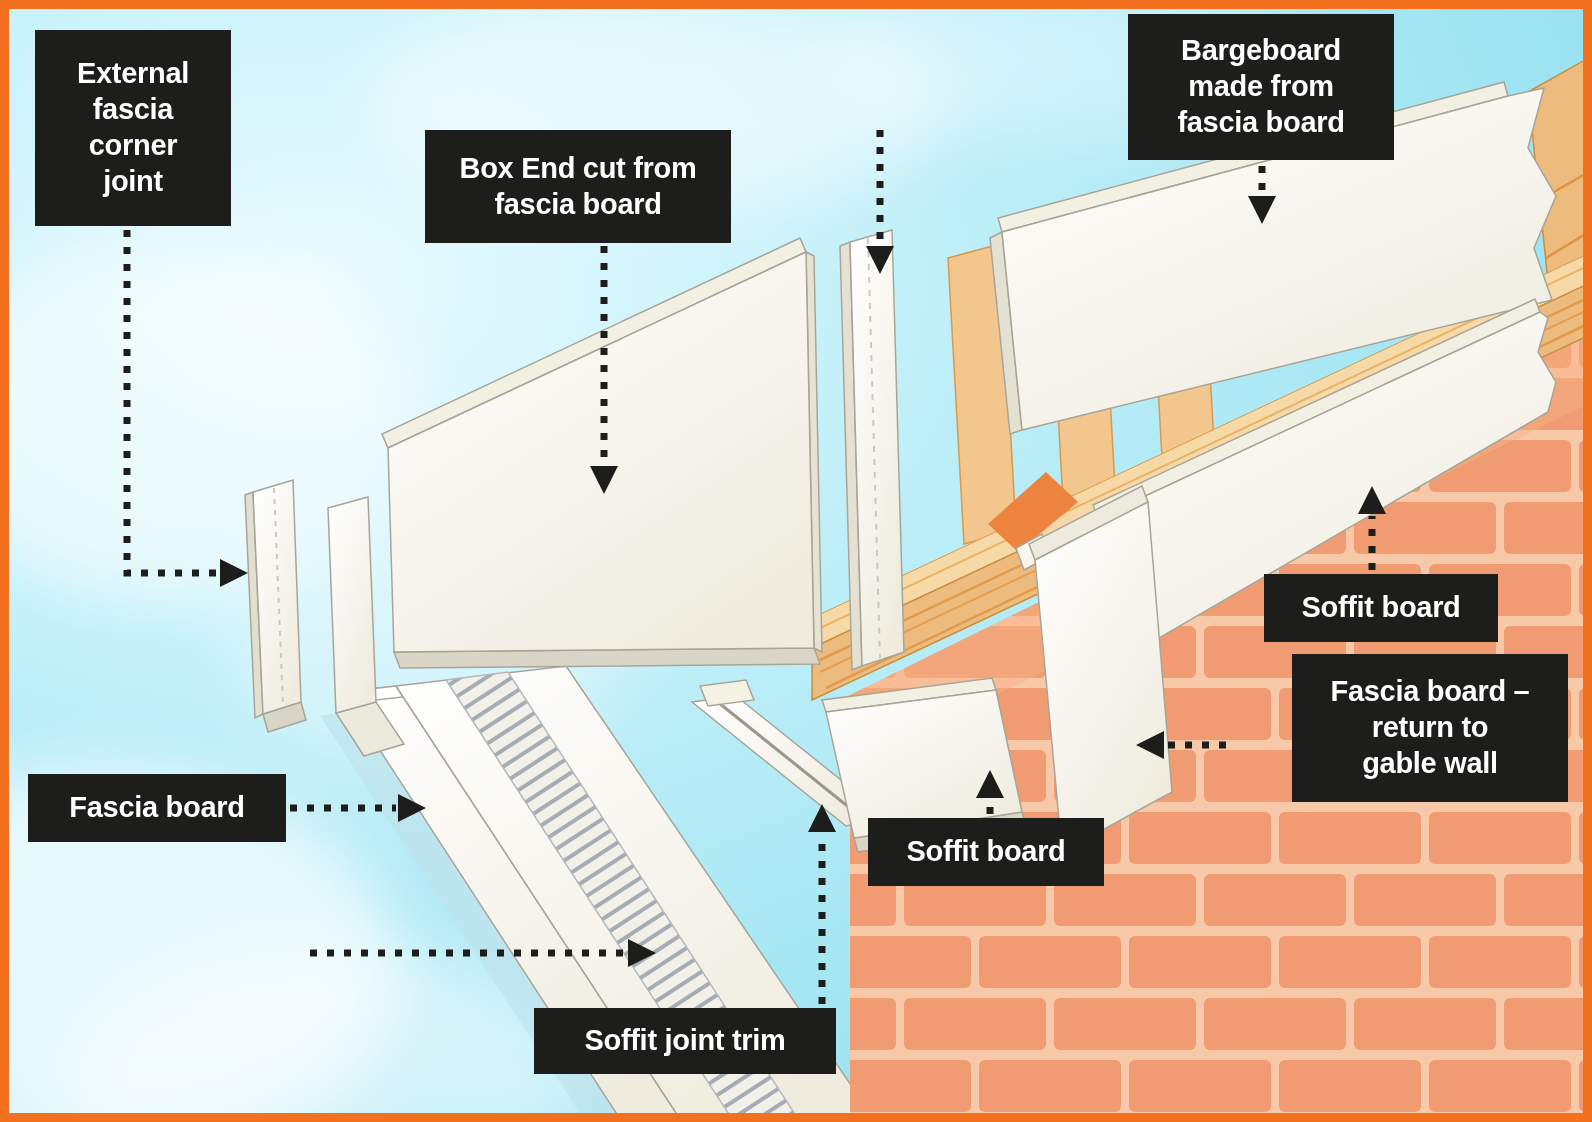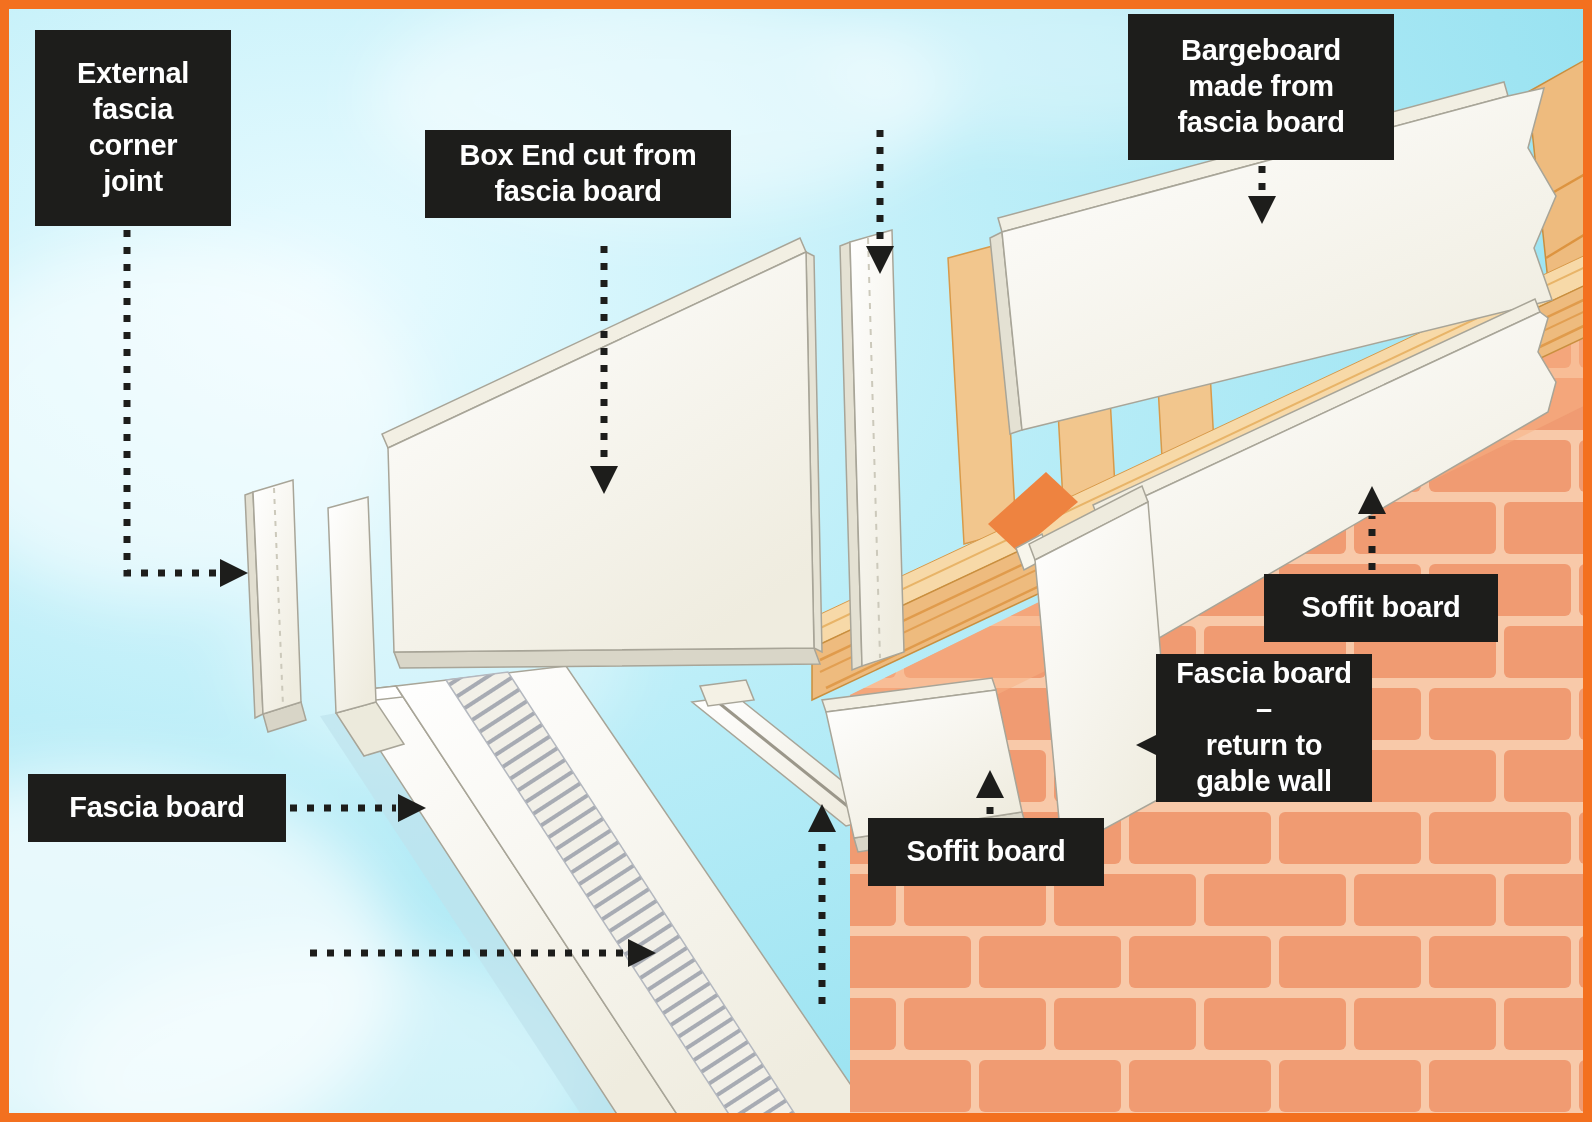--- a/index.html
+++ b/index.html
@@ -200,38 +200,41 @@
       </g>
     </g>
   </svg>
 
   <div class="label" style="left:35px;top:30px;width:196px;height:196px">
     <span class="label-text">External
 fascia
 corner
 joint</span>
   </div>
-  <div class="label" style="left:425px;top:130px;width:306px;height:88px">
+  <div class="label" style="left:425px;top:130px;width:306px;height:113px">
     <span class="label-text">Box End cut from
 fascia board</span>
   </div>
   <div class="label" style="left:1128px;top:14px;width:266px;height:146px">
     <span class="label-text">Bargeboard
 made from
 fascia board</span>
   </div>
   <div class="label" style="left:1264px;top:574px;width:234px;height:68px">
     <span class="label-text">Soffit board</span>
   </div>
-  <div class="label" style="left:1156px;top:654px;width:216px;height:148px">
+  <div class="label" style="left:1292px;top:654px;width:276px;height:148px">
     <span class="label-text">Fascia board –
 return to
 gable wall</span>
   </div>
   <div class="label" style="left:28px;top:774px;width:258px;height:68px">
     <span class="label-text">Fascia board</span>
   </div>
+  <div class="label" style="left:534px;top:1008px;width:302px;height:66px">
+    <span class="label-text">Soffit joint trim</span>
+  </div>
   <div class="label" style="left:868px;top:818px;width:236px;height:68px">
     <span class="label-text">Soffit board</span>
   </div>
 
   <div class="frame"></div>
 </div>
 
 </body></html>

